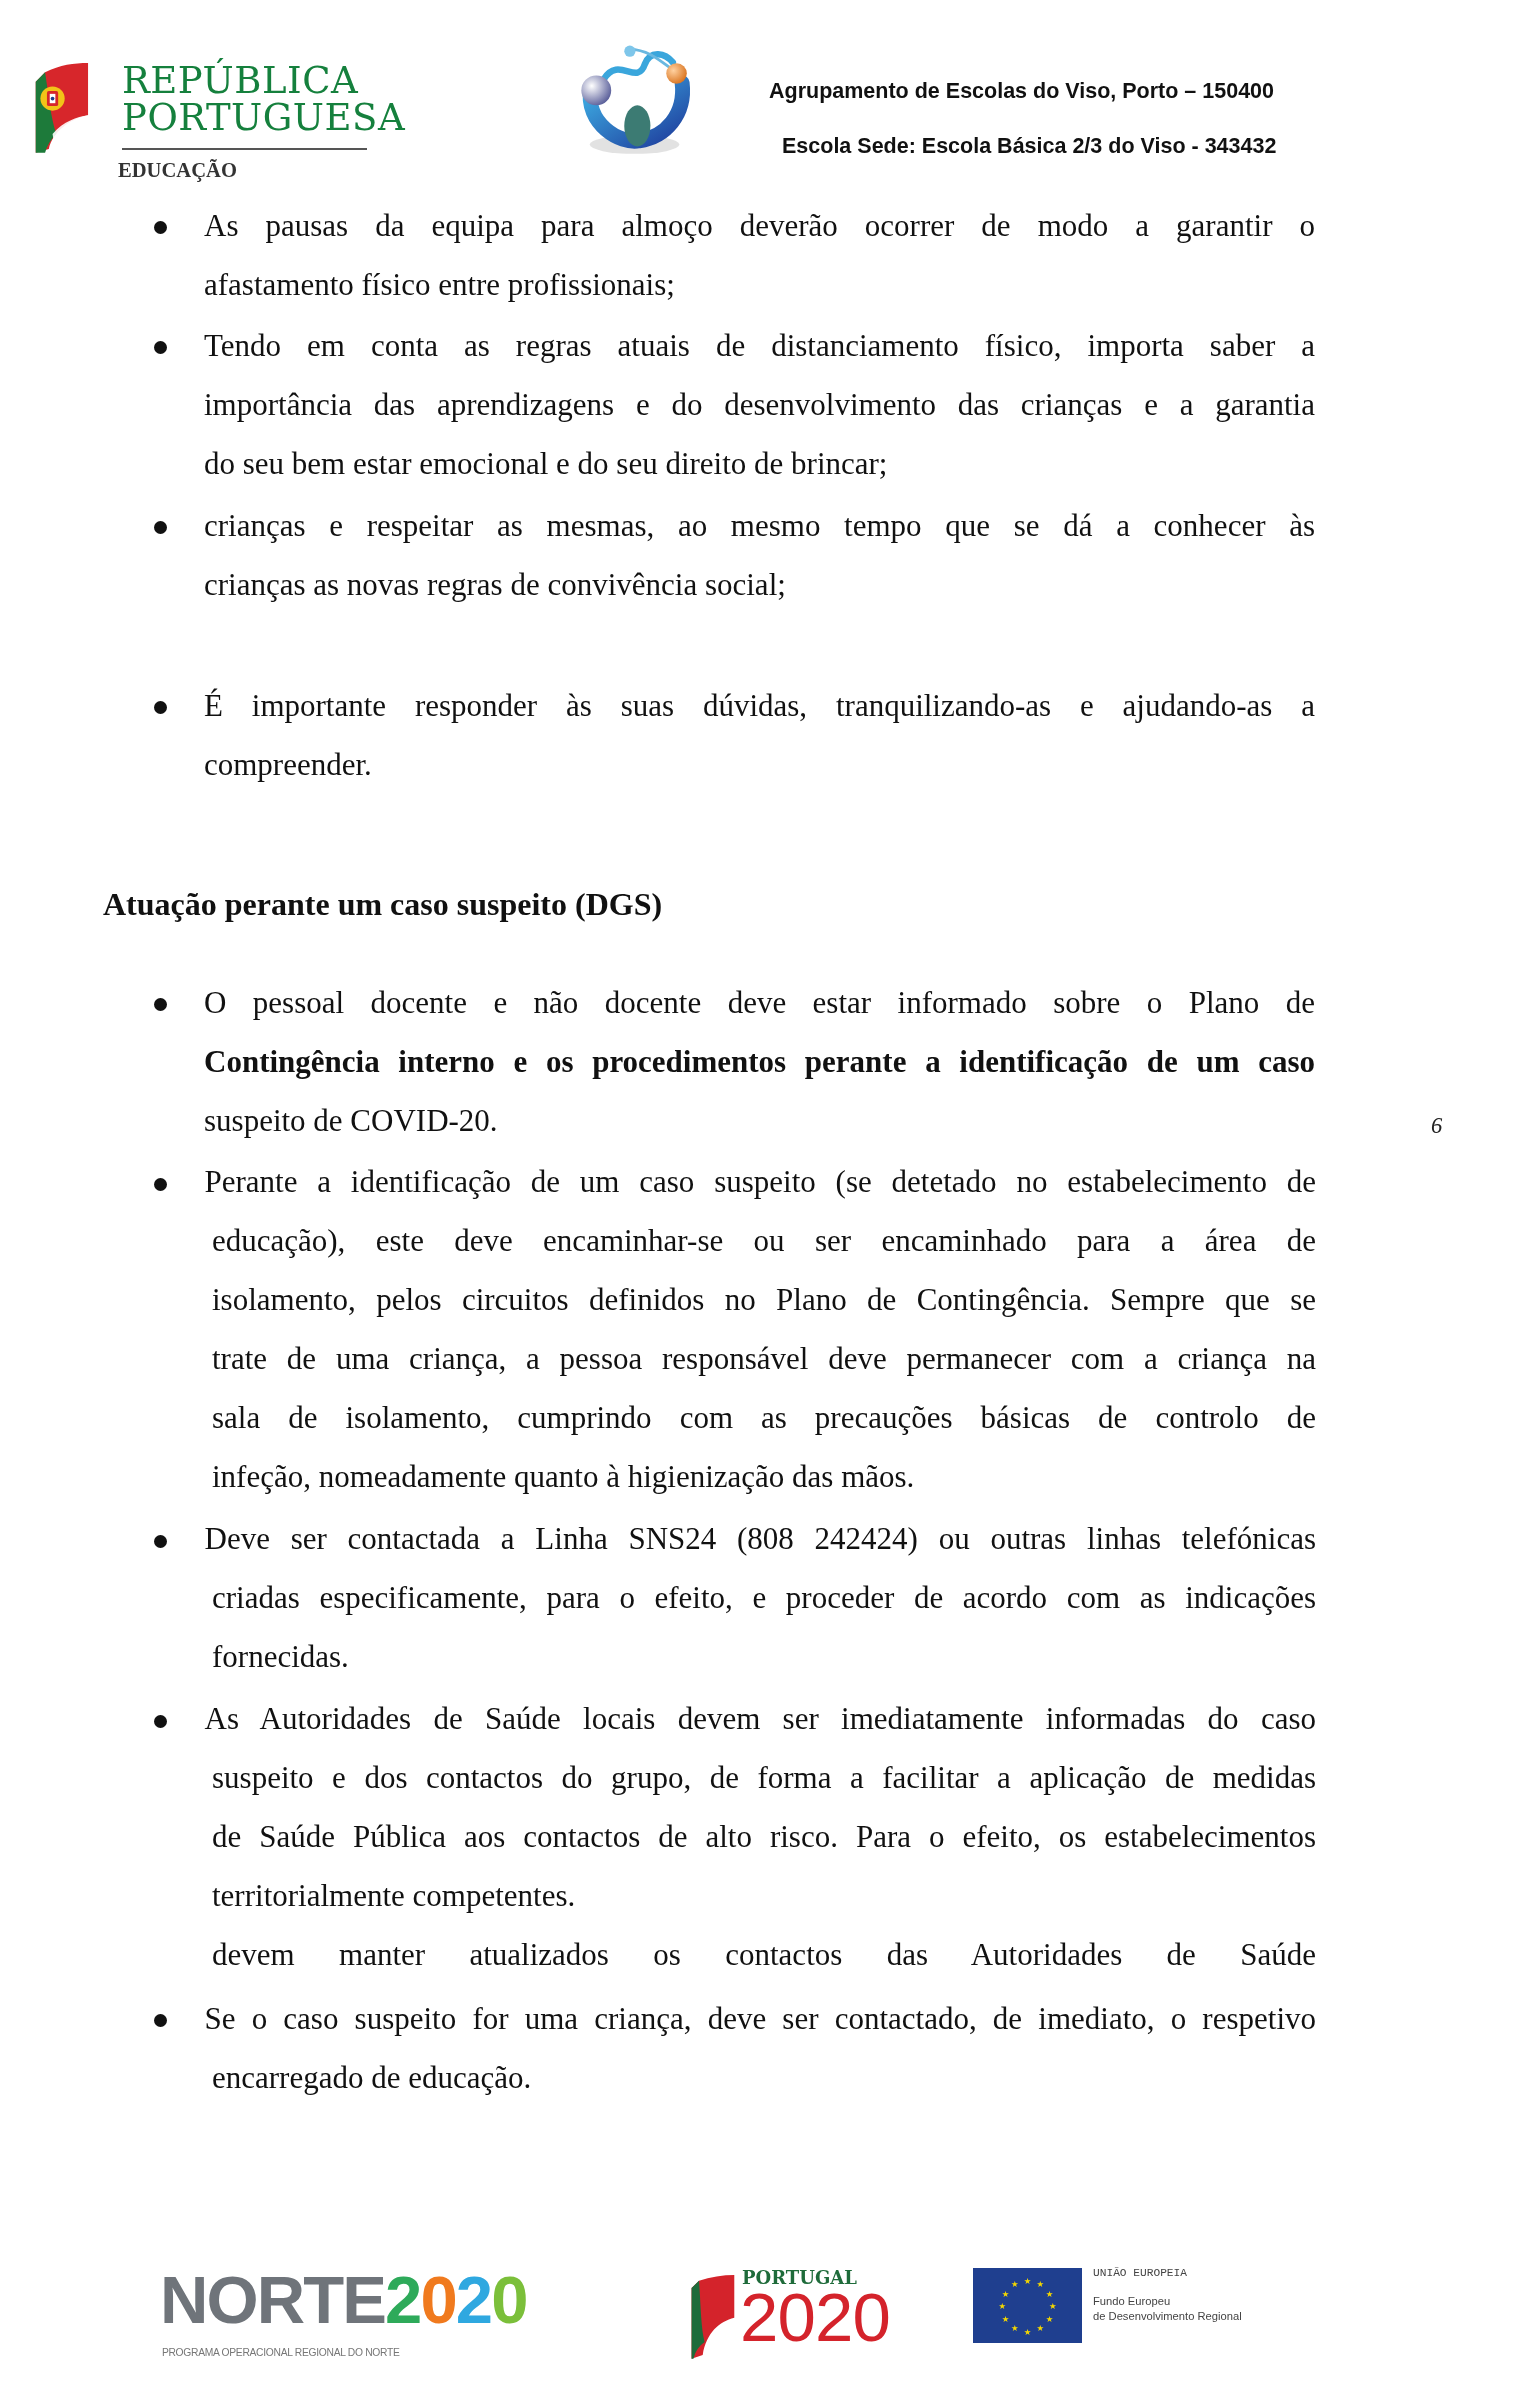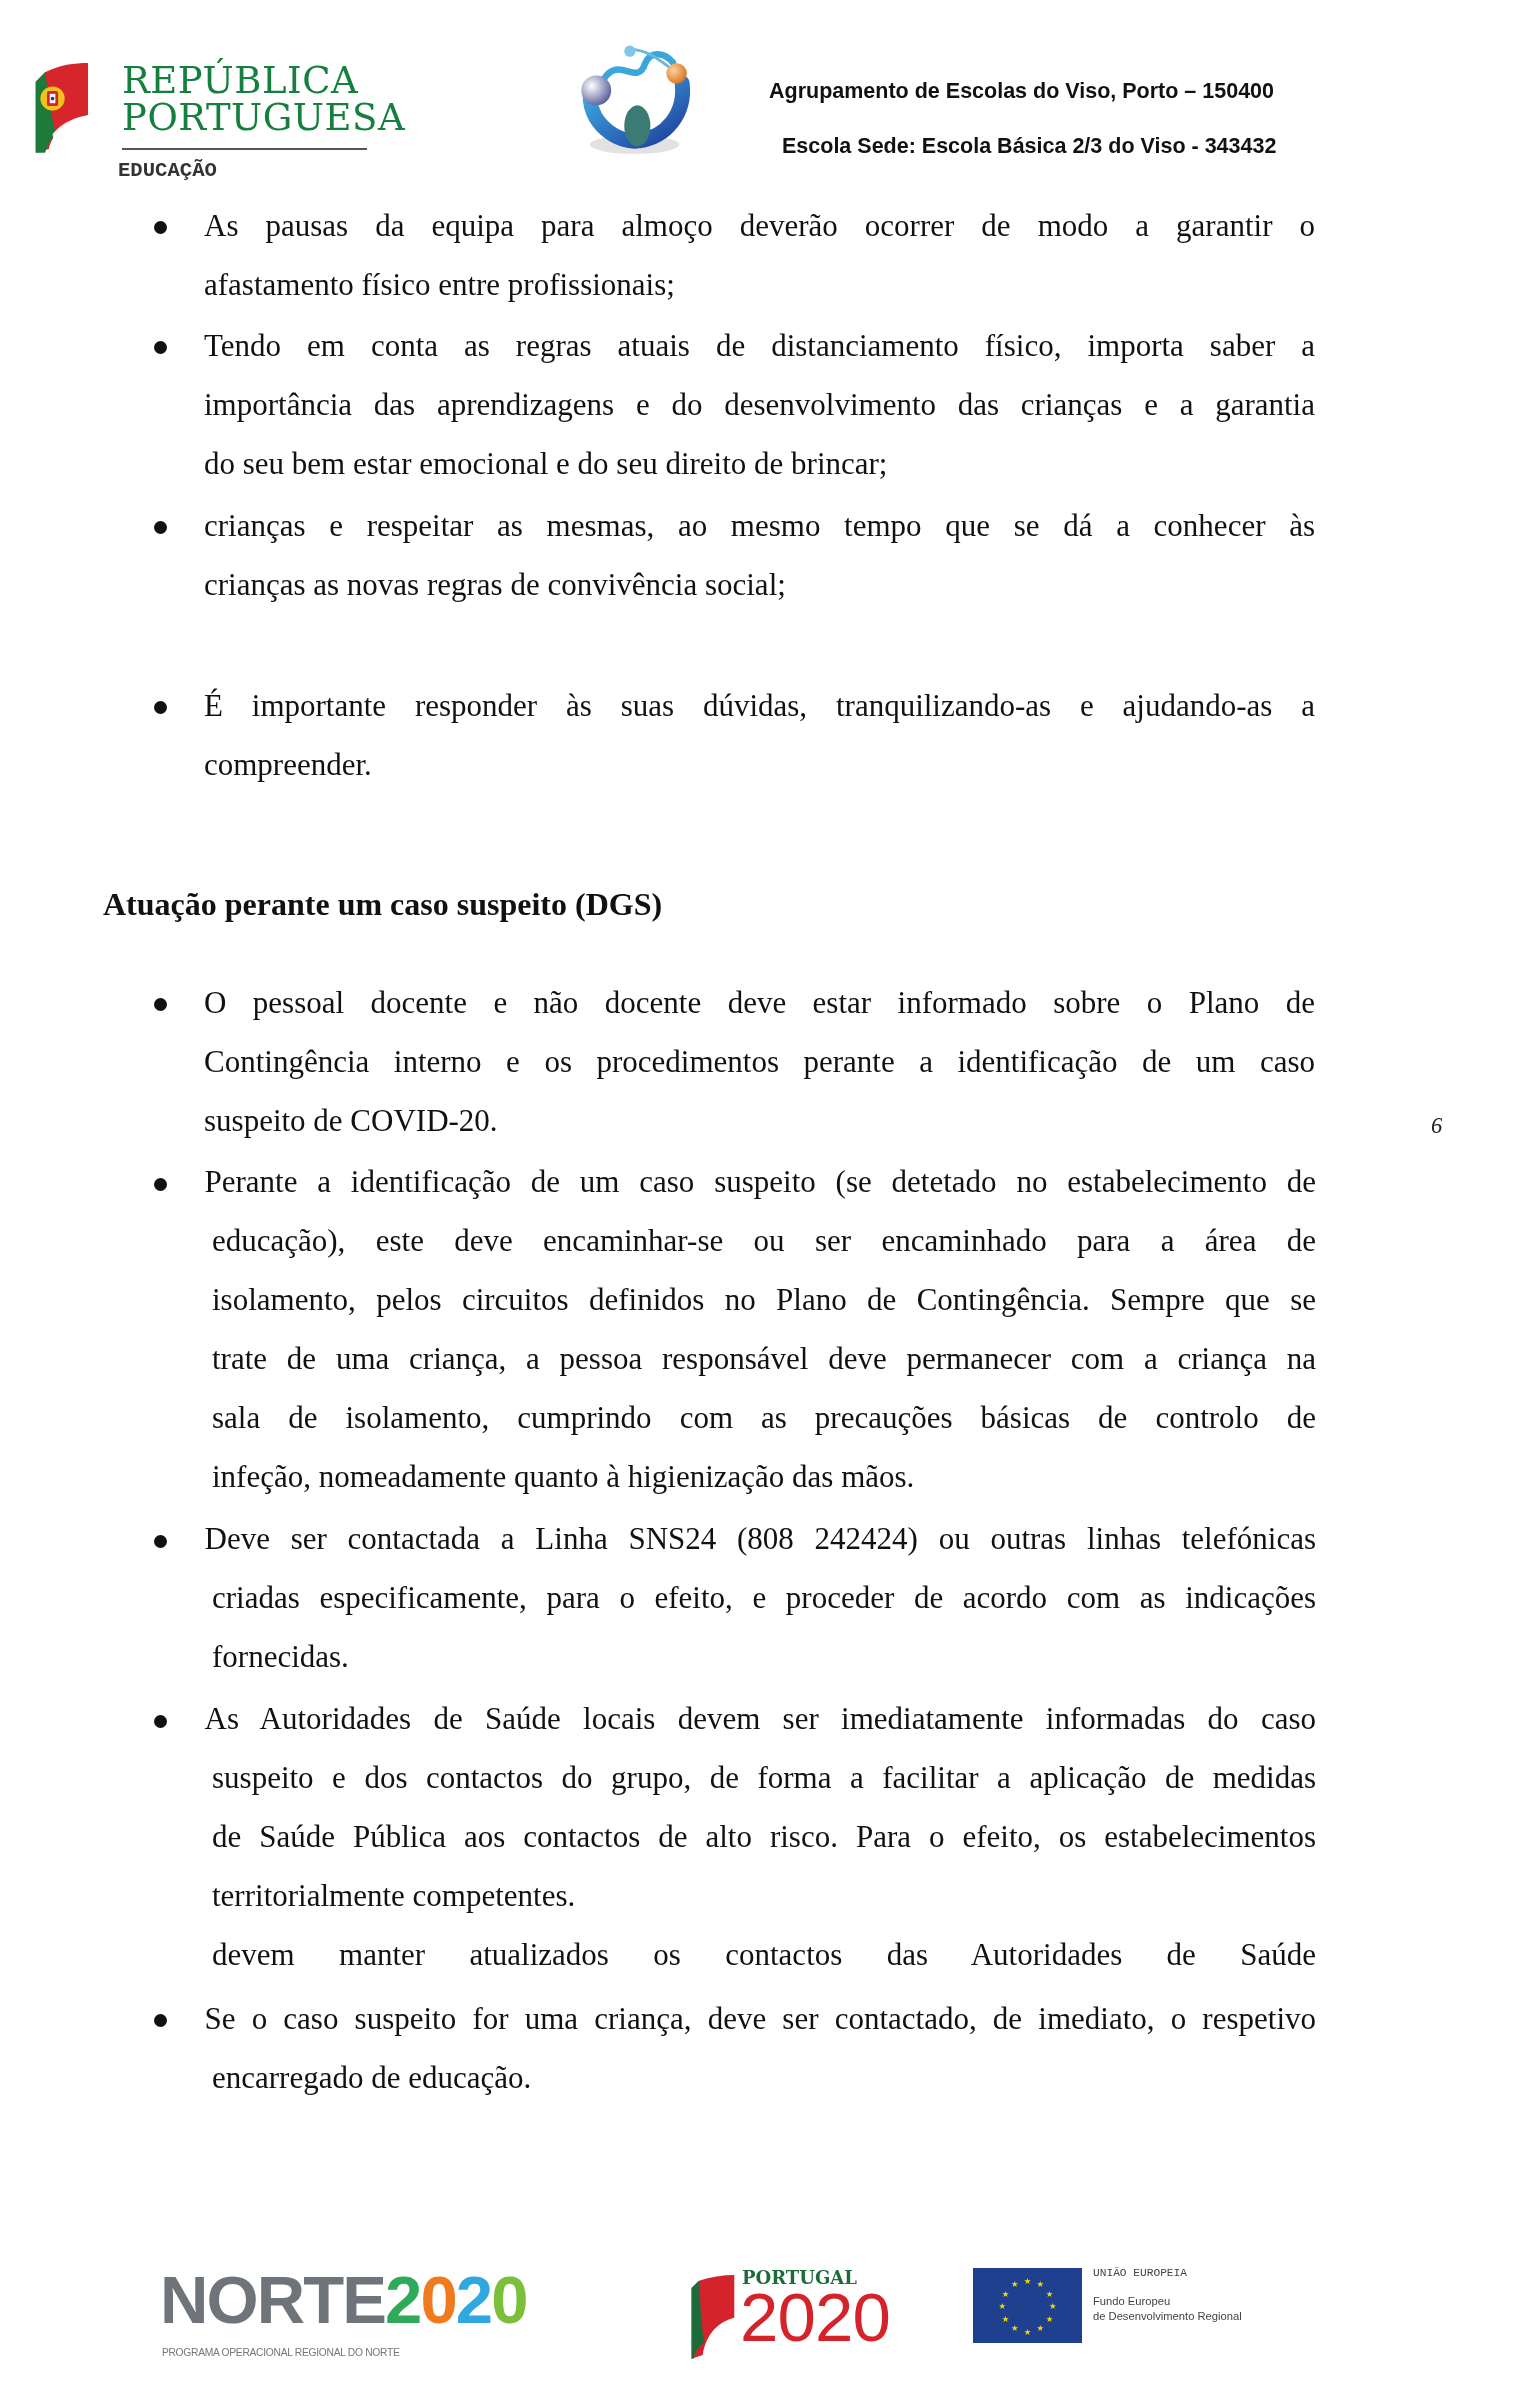--- a/index.html
+++ b/index.html
@@ -4,21 +4,21 @@
   <style>
     html, body { margin: 0; padding: 0; background: #ffffff; }
     body { width: 1524px; height: 2399px; position: relative; overflow: hidden; color: #111; }
 
     
     .header { position: absolute; left: 0; top: 0; width: 1524px; height: 187px; }
     .rp-logo { position: absolute; left: 32px; top: 54px; width: 337px; height: 136px; }
     .rp-flag { position: absolute; left: 0; top: 4.7px; width: 71px; height: 94px; }
     .rp-text { position: absolute; left: 90px; top: 7.5px; font-family: "DejaVu Serif", serif; font-size: 37px; line-height: 37px; color: #15803d; letter-spacing: 0.5px; }
     .rp-rule { position: absolute; left: 90px; top: 94px; width: 245px; height: 1.9px; background: #555; }
-    .rp-edu { position: absolute; left: 86px; top: 105px; font-family: Liberation Mono, monospace; font-size: 20.6px; font-weight: bold; color: #333; }
+    .rp-edu { position: absolute; left: 86px; top: 105px; font-family: Liberation Serif, serif; font-size: 20.6px; font-weight: bold; color: #333; }
     .school-emblem { position: absolute; left: 572px; top: 20.6px; width: 126px; height: 150px; }
     .school-info { position: absolute; left: 750px; top: 79px; width: 562px; font-family: "Liberation Sans", sans-serif; font-weight: bold; font-size: 21.5px; color: #111; }
     .school-info .line1 { position: absolute; left: 19px; top: 0; white-space: nowrap; }
     .school-info .line2 { position: absolute; left: 32px; top: 55px; white-space: nowrap; }
 
     
     .content { position: absolute; left: 0; top: 0; width: 1524px; font-family: "Liberation Serif", serif; font-size: 31px; color: #111; }
     .item { position: absolute; left: 204px; width: 1111px; line-height: 59px; text-align: justify; }
     .item.indent2 { left: 212px; width: 1104px; }
     .bullet { position: absolute; left: 154px; width: 13px; height: 13px; border-radius: 50%; background: #111; }
@@ -117,21 +117,21 @@
   <div class="item" style="top:676px">
     <div style="text-align-last: justify;">É importante responder às suas dúvidas, tranquilizando-as e ajudando-as a</div>
     <div>compreender.</div>
   </div>
 
   <div class="section-title">Atuação perante um caso suspeito (DGS)</div>
 
   <span class="bullet" style="top:998px"></span>
   <div class="item" style="top:973px">
     <div style="text-align-last: justify;">O pessoal docente e não docente deve estar informado sobre o Plano de</div>
-    <div style="text-align-last: justify;">Contingência interno e os procedimentos perante a identificação de um caso</div>
+    <div style="text-align-last: justify; font-weight: bold;">Contingência interno e os procedimentos perante a identificação de um caso</div>
     <div>suspeito de COVID-20.</div>
   </div>
 
   <span class="bullet" style="top:1178px"></span>
   <div class="item indent2" style="top:1152px">
     <div style="margin-left: -7.5px; text-align-last: justify;">Perante a identificação de um caso suspeito (se detetado no estabelecimento de</div>
     <div style="text-align-last: justify;">educação), este deve encaminhar-se ou ser encaminhado para a área de</div>
     <div style="text-align-last: justify;">isolamento, pelos circuitos definidos no Plano de Contingência. Sempre que se</div>
     <div style="text-align-last: justify;">trate de uma criança, a pessoa responsável deve permanecer com a criança na</div>
     <div style="text-align-last: justify;">sala de isolamento, cumprindo com as precauções básicas de controlo de</div>

